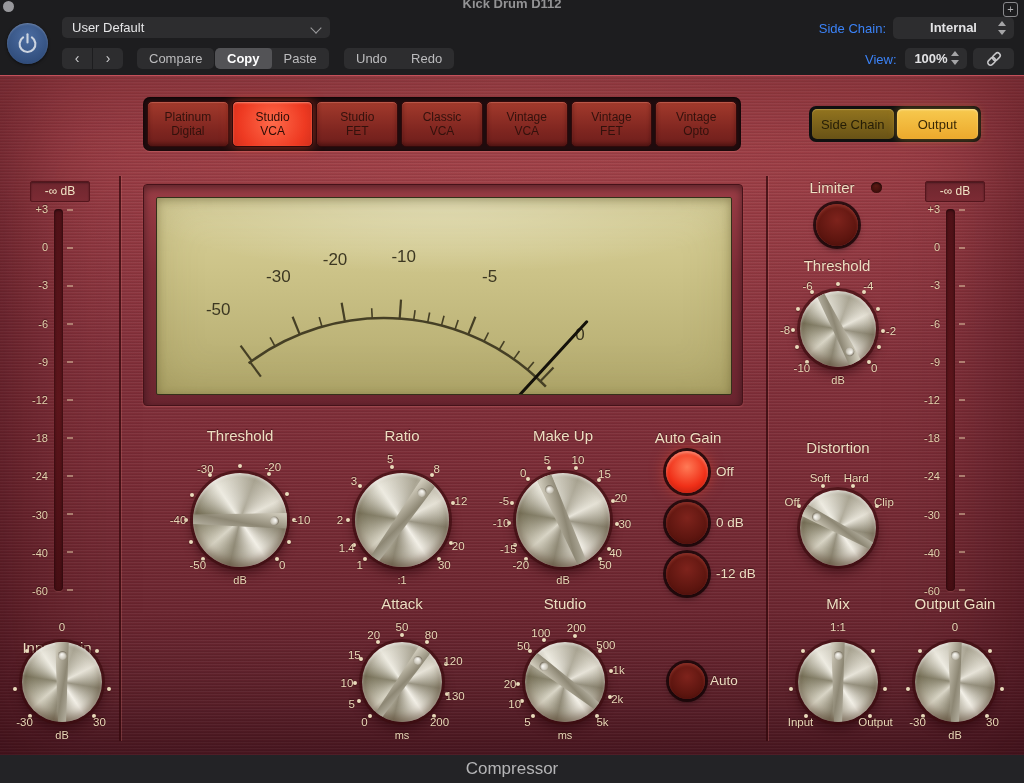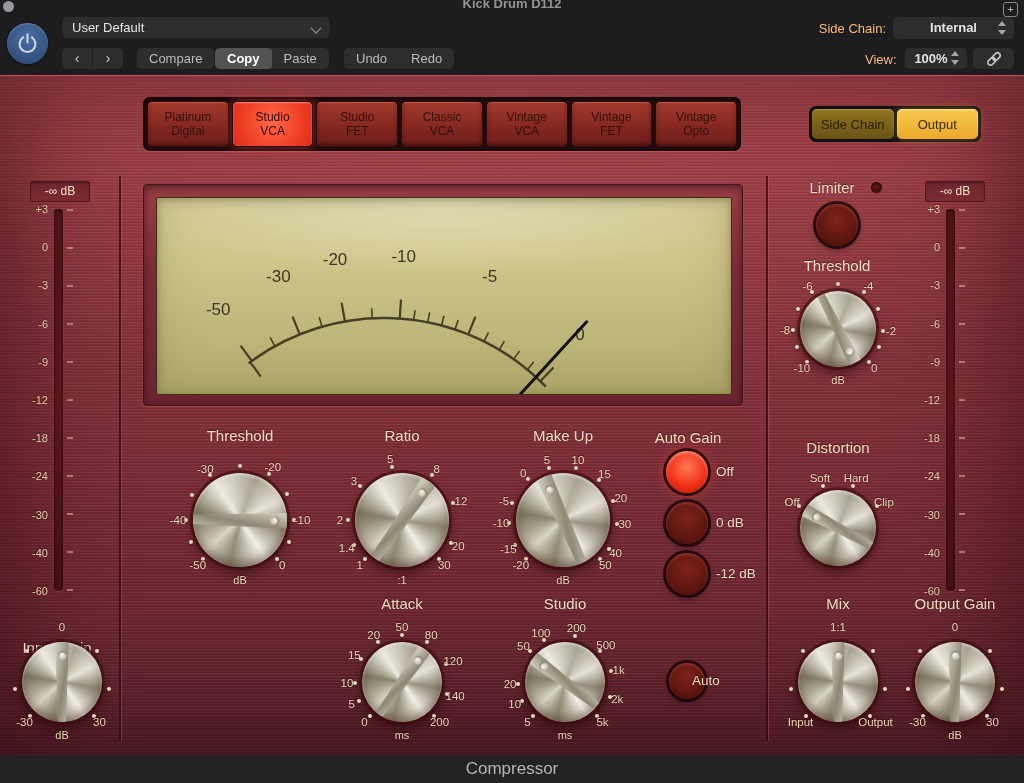--- a/index.html
+++ b/index.html
@@ -16,21 +16,21 @@
          background:radial-gradient(circle at 50% 35%,#4c6da2,#33507f 70%,#26406b);box-shadow:inset 0 1px 2px rgba(255,255,255,.25),0 1px 3px rgba(0,0,0,.6);}
   .power svg{position:absolute;left:8px;top:8px;}
   .preset{position:absolute;left:62px;top:17px;width:268px;height:21px;background:#2d2d2f;border-radius:5px;
           color:#e6e6e8;font-size:13px;line-height:21px;padding:0 10px;box-sizing:border-box;}
   .chev-down{position:absolute;right:10px;top:7px;width:7px;height:7px;border-right:1.6px solid #9c9c9e;border-bottom:1.6px solid #9c9c9e;transform:rotate(45deg);}
   .hgroup{position:absolute;top:48px;height:21px;display:flex;background:#2d2d2f;border-radius:5px;overflow:hidden;}
   .hseg{padding:0 12px;font-size:13px;line-height:21px;color:#bcbcbe;text-align:center;}
   .hseg.active{background:#535356;color:#fff;font-weight:700;border-radius:4px;}
   .hbtn{position:absolute;top:48px;height:21px;background:#2d2d2f;border-radius:5px;font-size:13px;line-height:21px;color:#bcbcbe;padding:0 12px;}
   .navseg{width:30px;padding:0;font-size:14px;color:#cfcfd1;}
-  .hlabel{position:absolute;font-size:13px;color:#fdba74;}
+  .hlabel{position:absolute;font-size:13px;color:#3b82f6;}
   .hselect{position:absolute;height:22px;background:#2d2d2f;border-radius:5px;color:#e3e3e5;font-size:13px;font-weight:700;
            line-height:22px;text-align:center;}
   .spin{position:absolute;right:7px;top:4px;width:9px;height:14px;}
   .spin i{position:absolute;left:0;width:0;height:0;border-left:4px solid transparent;border-right:4px solid transparent;}
   .spin .up{top:0;border-bottom:5px solid #a5a5a7;}
   .spin .dn{bottom:0;border-top:5px solid #a5a5a7;}
   .link-btn{position:absolute;left:973px;top:48px;width:41px;height:21px;background:#2d2d2f;border-radius:5px;}
   .link-btn svg{position:absolute;left:9px;top:2px;}
 
   
@@ -383,21 +383,21 @@
         <div class="dot" style="left: 45.3985px; top: 12.1645px;"></div>
         <div class="dot" style="left: 32.0539px; top: 34.3736px;"></div>
         <div class="klabel" style="left: -37.5099px; top: 40.2245px;">0</div>
         <div class="klabel" style="left: -50.245px; top: 22.3705px;">5</div>
         <div class="klabel" style="left: -54.9916px; top: 0.959882px;">10</div>
         <div class="klabel" style="left: -47.6314px; top: -27.5px;">15</div>
         <div class="klabel" style="left: -28.3271px; top: -47.1442px;">20</div>
         <div class="klabel" style="left: 0px; top: -55px;">50</div>
         <div class="klabel" style="left: 29.1456px; top: -46.6426px;">80</div>
         <div class="klabel" style="left: 50.9951px; top: -20.6034px;">120</div>
-        <div class="klabel" style="left: 53.1259px; top: 14.235px;">140</div>
+        <div class="klabel" style="left: 53.1259px; top: 14.235px;">130</div>
         <div class="klabel" style="left: 37.5099px; top: 40.2245px;">200</div>
         <div class="klabel unit" style="left: 0px; top: 53px;">ms</div>
       </div>
     <div class="knob-wrap" style="left:565px;top:606px;">
         <div class="dial" style="height: 80px; width: 80px; top: -40px; left: -40px;">
           <div class="wedge" style="transform: rotate(-53deg);"></div>
           <div class="ind" style="transform: rotate(-53deg) translateY(-27px);"></div>
         </div>
         <div class="dot" style="left: -32.0539px; top: 34.3736px;"></div>
         <div class="dot" style="left: -42.9366px; top: 19.1166px;"></div>
@@ -508,21 +508,21 @@
       </div>
 
     <div class="rbtn lit" style="left:666px;top:375px;width:42px;height:42px;"></div>
     <div class="blabel" style="left:716px;top:388px;">Off</div>
     <div class="rbtn" style="left:666px;top:426px;width:42px;height:42px;"></div>
     <div class="blabel" style="left:716px;top:439px;">0 dB</div>
     <div class="rbtn" style="left:666px;top:477px;width:42px;height:42px;"></div>
     <div class="blabel" style="left:716px;top:490px;">-12 dB</div>
 
     <div class="rbtn" style="left:669px;top:587px;width:36px;height:36px;"></div>
-    <div class="blabel" style="left:692px;top:597px;">Auto</div>
+    <div class="blabel" style="left:710px;top:597px;">Auto</div>
 
     <div class="led" style="left:871px;top:106px;"></div>
     <div class="rbtn" style="left:816px;top:128px;width:42px;height:42px;"></div>
 
     <div class="readout" style="left:925px;top:105px;">-∞ dB</div>
     <div class="meter" style="left:906px;top:133px;">
         <div class="mlabels">
           <span>+3</span>
           <span>0</span>
           <span>-3</span>

